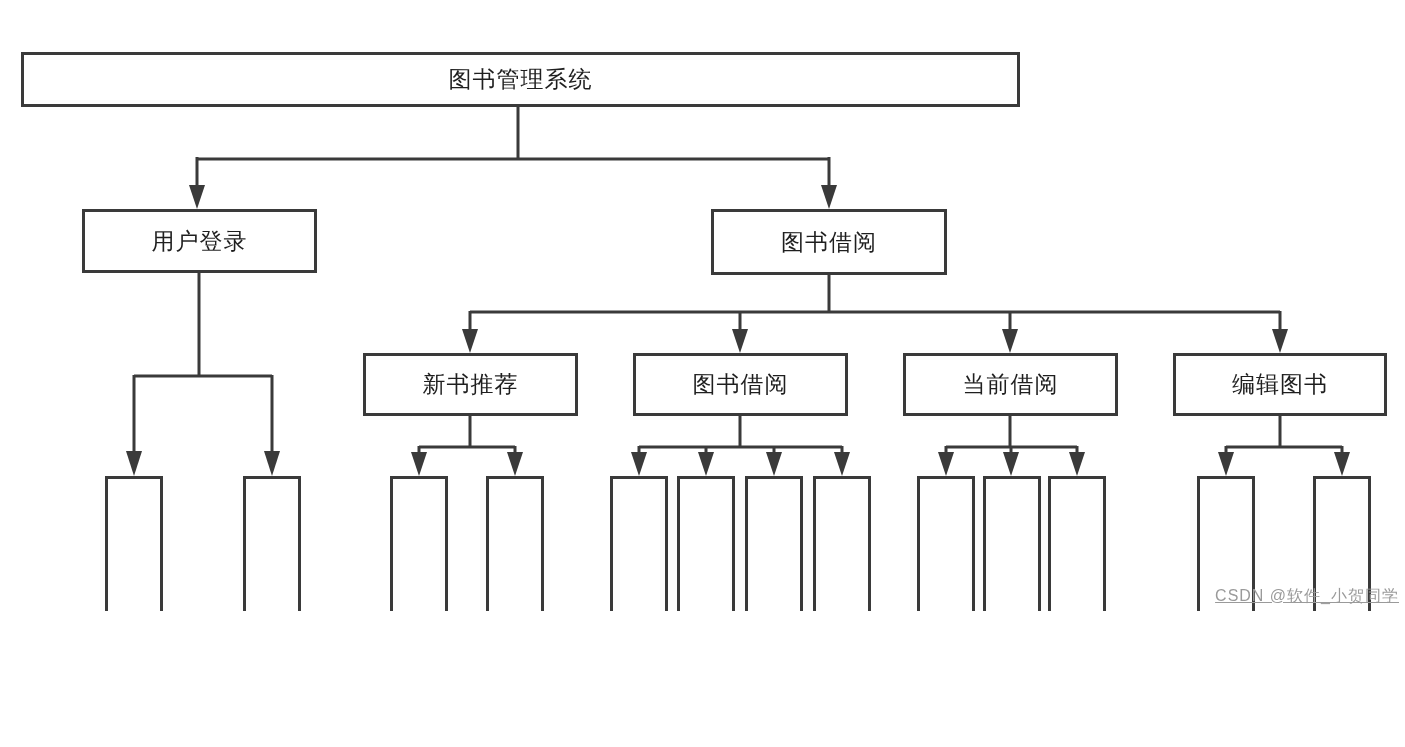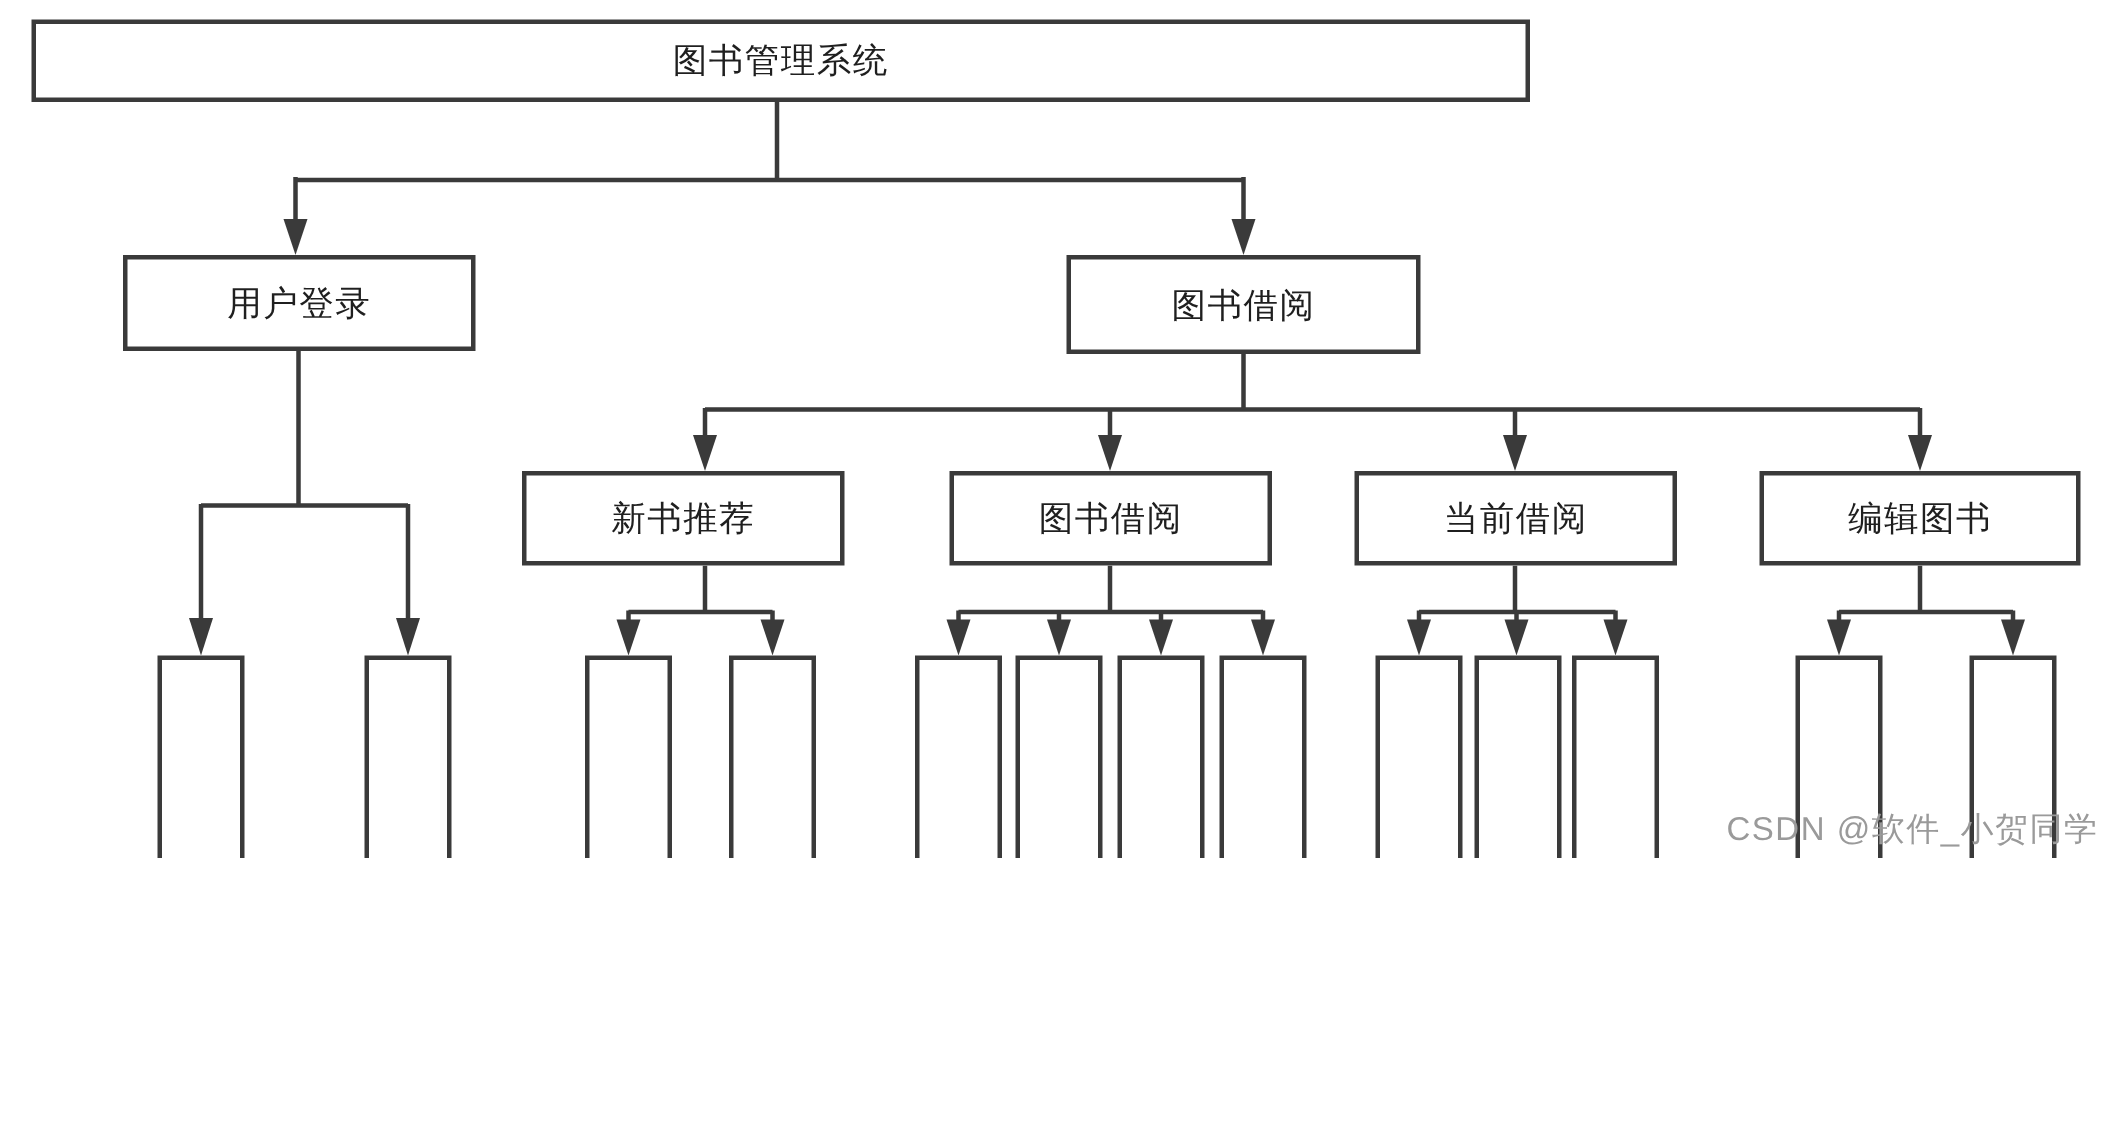--- a/index.html
+++ b/index.html
@@ -7,20 +7,21 @@
     padding: 0;
     background: #ffffff;
     font-family: "Liberation Sans", "DejaVu Sans", sans-serif;
   }
   #stage {
     position: relative;
     width: 1405px;
     height: 572px;
     background: #ffffff;
     overflow: hidden;
+    margin-top: 39px;
   }
   #connectors {
     position: absolute;
     left: 0;
     top: 0;
     width: 1405px;
     height: 747px;
     z-index: 1;
   }
   .node {
@@ -45,21 +46,21 @@
     writing-mode: vertical-rl;
     font-size: 21px;
     letter-spacing: 7px;
     line-height: 1;
     text-align: center;
   }
   .root-box   { left: 21px;  top: 13px;  width: 999px; height: 55px; }
   .l2-a       { left: 82px;  top: 170px; width: 235px; height: 64px; }
   .l2-b       { left: 711px; top: 170px; width: 236px; height: 66px; }
   .l3         { top: 314px; height: 63px; }
-  .g-new      { left: 348px;  width: 215px; }
+  .g-new      { left: 363px;  width: 215px; }
   .g-borrow   { left: 633px;  width: 215px; }
   .g-current  { left: 903px;  width: 215px; }
   .g-records  { left: 1173px; width: 214px; }
 
   .leaf-1  { left: 105px;  }
   .leaf-2  { left: 243px;  }
   .leaf-3  { left: 390px;  }
   .leaf-4  { left: 486px;  }
   .leaf-5  { left: 610px;  }
   .leaf-6  { left: 677px;  }
@@ -68,25 +69,26 @@
   .leaf-9  { left: 917px;  }
   .leaf-10 { left: 983px;  }
   .leaf-11 { left: 1048px; }
   .leaf-12 { left: 1197px; }
   .leaf-13 { left: 1313px; }
 
   .watermark {
     position: absolute;
     right: 6px;
     bottom: 4px;
-    font-size: 22px;
+    font-size: 16px;
     color: #9a9a9a;
     z-index: 3;
     letter-spacing: 1px;
     white-space: nowrap;
+    text-decoration: underline;
   }
 </style>
 </head>
 <body>
 
 <div id="stage">
 
   <svg id="connectors" viewBox="0 0 1405 747" xmlns="http://www.w3.org/2000/svg">
     <g stroke="#3a3a3a" stroke-width="3" fill="none">
 

